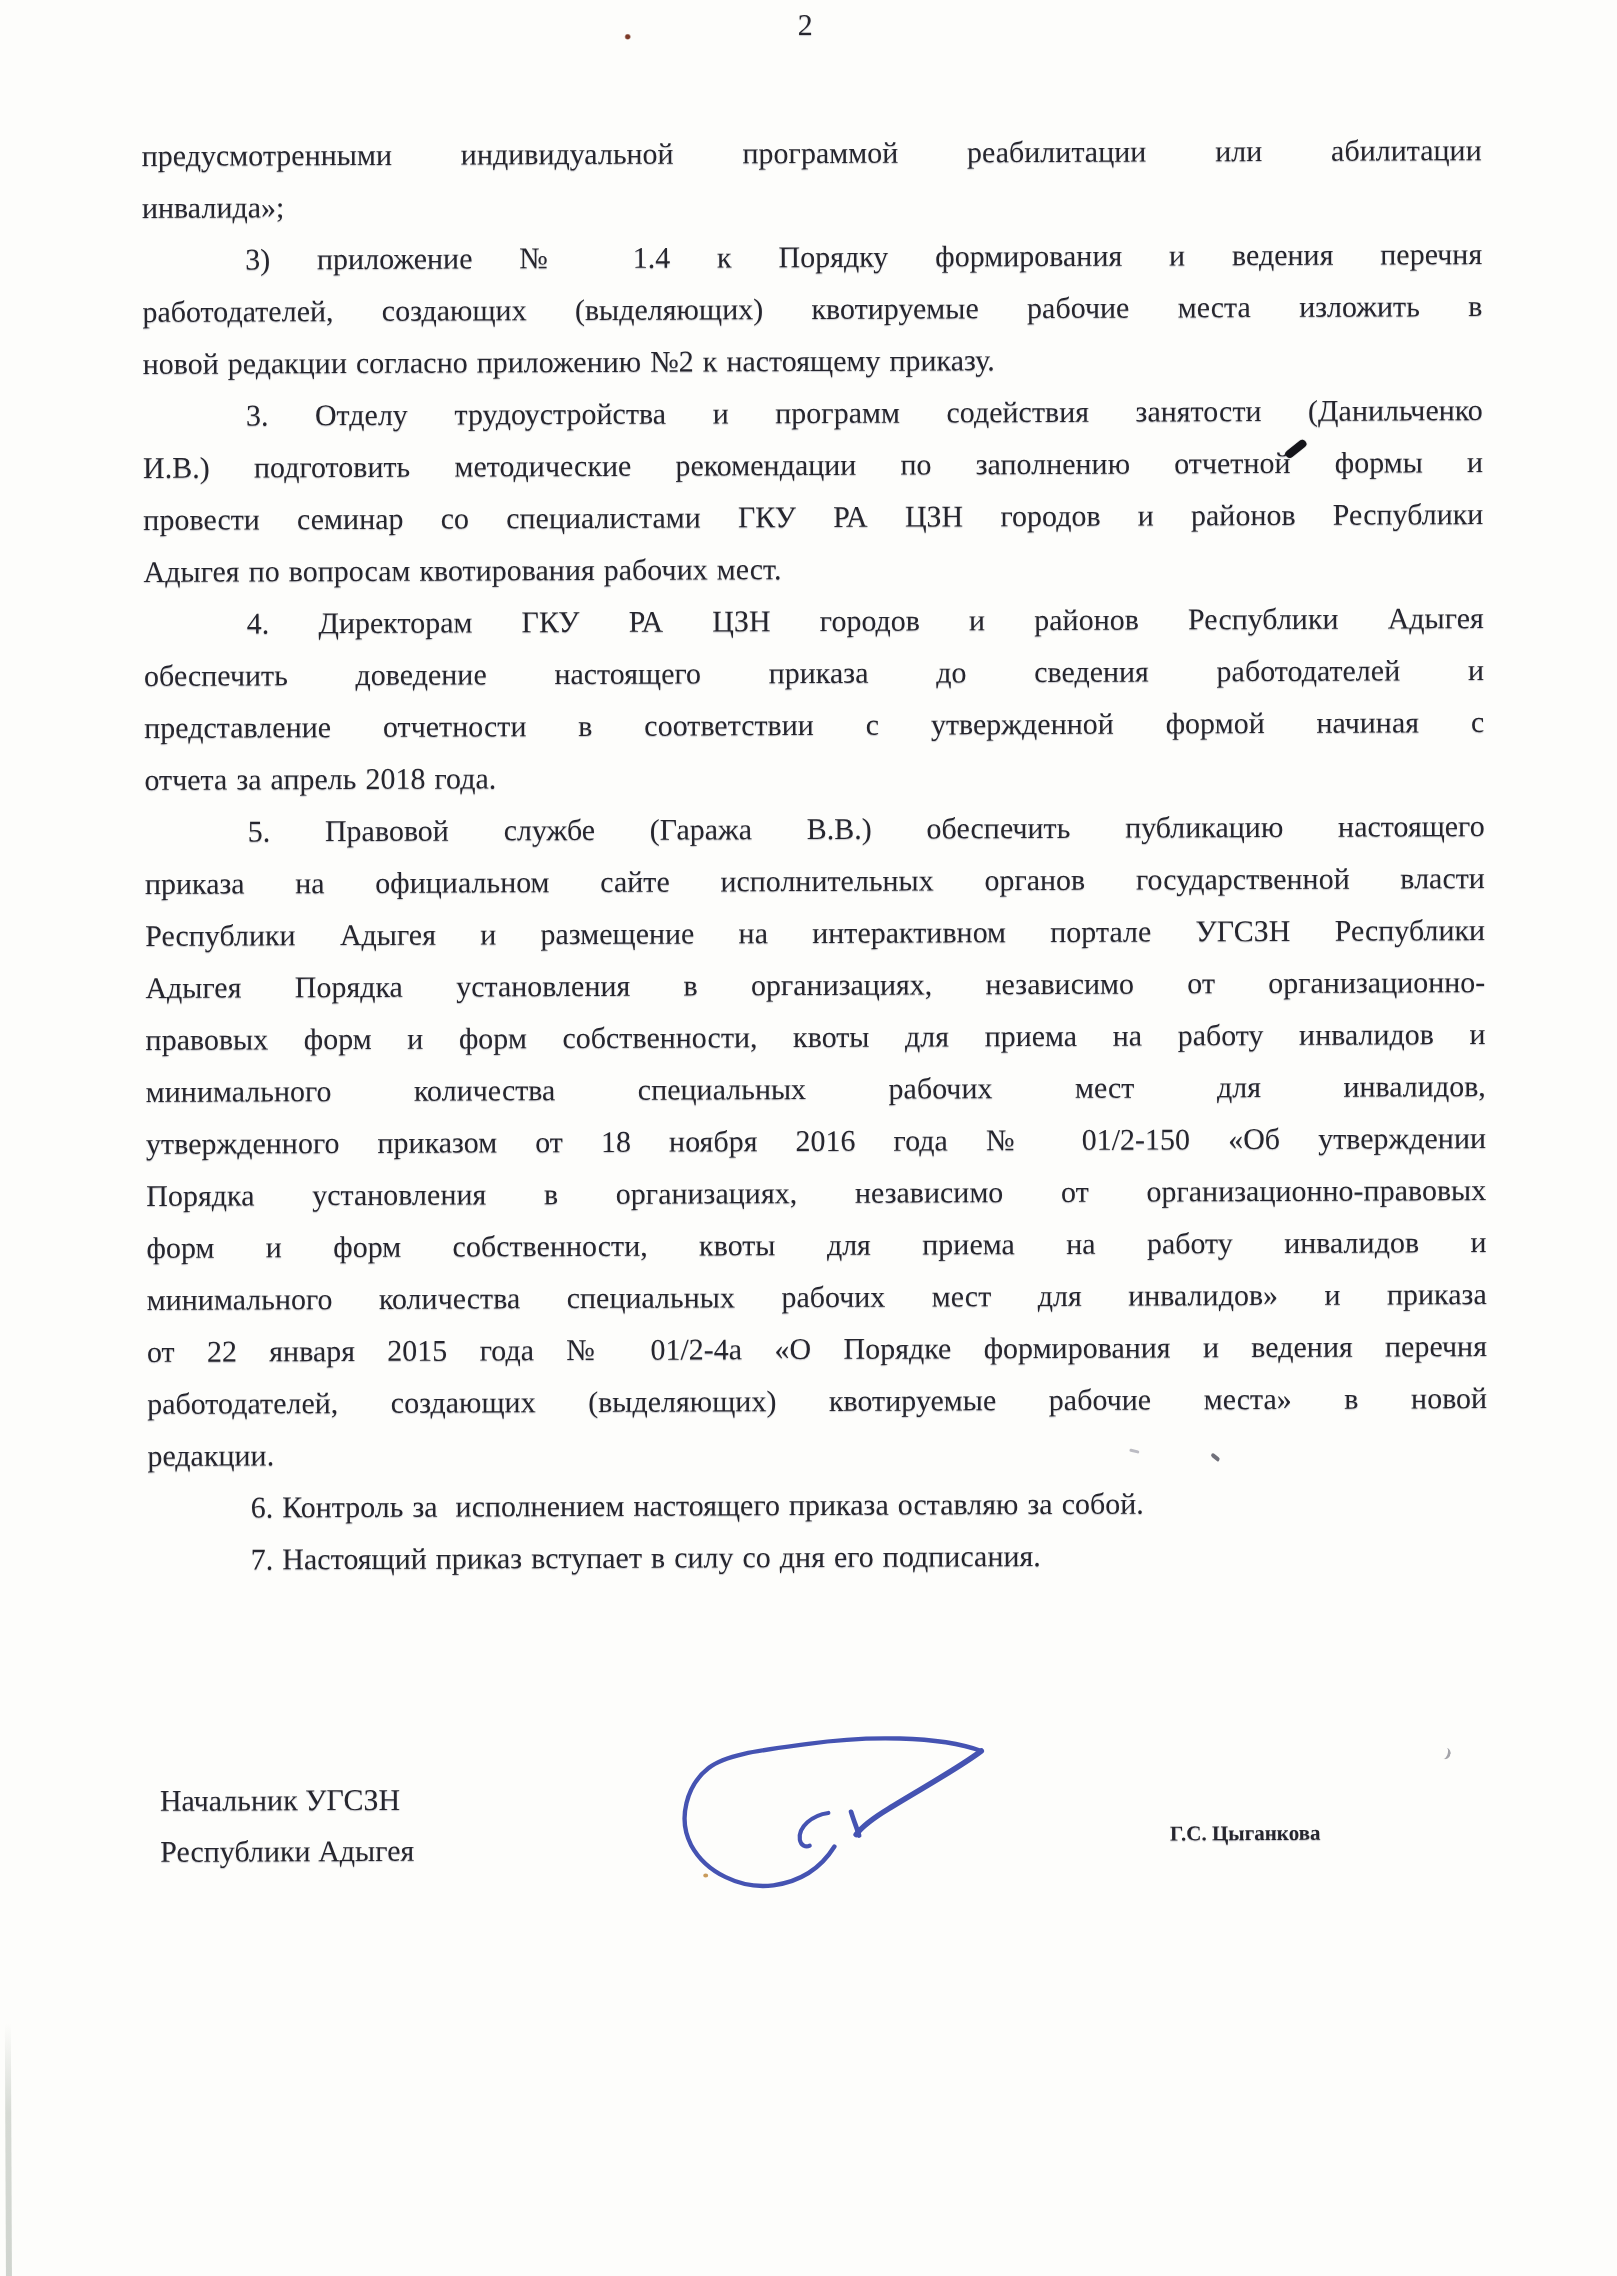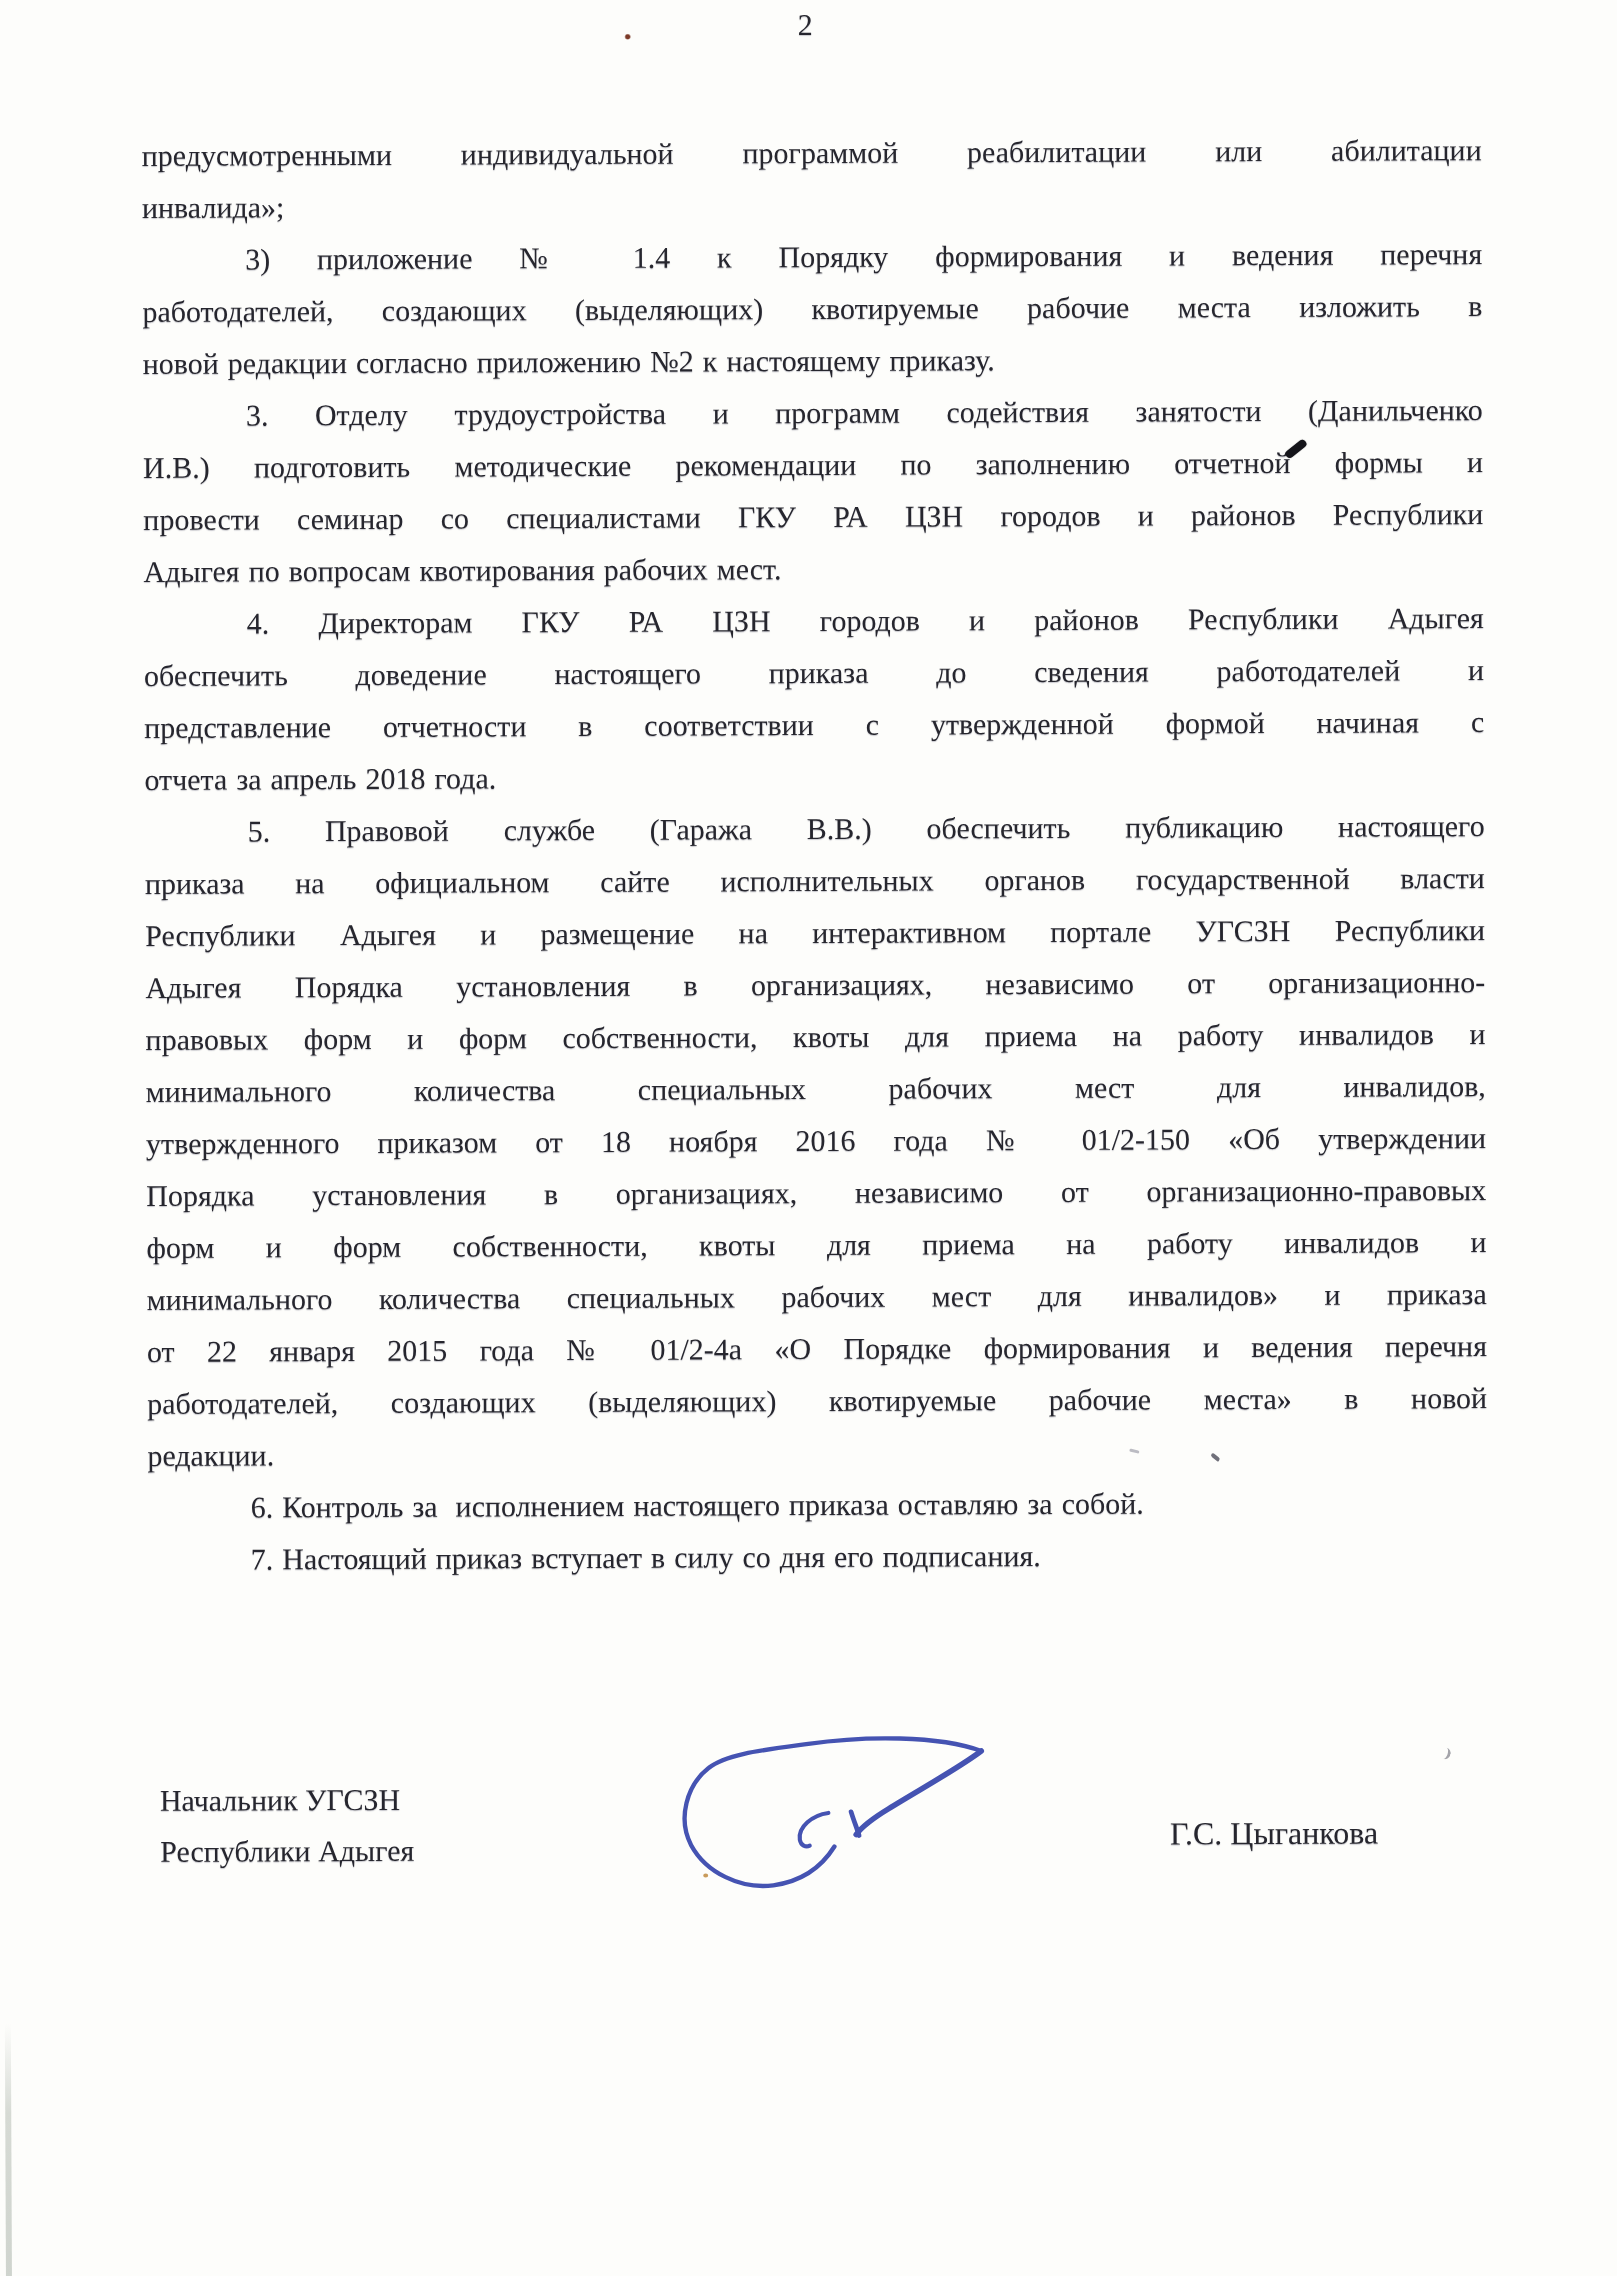--- a/index.html
+++ b/index.html
@@ -34,22 +34,23 @@
   .text-body .line { height: 52px; text-align: left; }
   .text-body .line.just { text-align: justify; text-align-last: justify; text-justify: inter-word; }
   .text-body .line.indent { text-indent: 103px; }
   .sig-title {
     position: absolute; left: 156px; top: 1772px;
     font-size: 30px; line-height: 51px;
     text-shadow: 0 1px 1px rgba(55,55,80,.28);
   }
   .sig-name {
     position: absolute; left: 1166px; top: 1810px;
-    font-size: 32px; line-height: 51px;
+    font-size: 21px; line-height: 51px;
     text-shadow: 0 1px 1px rgba(55,55,80,.28);
+    font-weight: bold;
   }
   .signature-svg { position: absolute; left: 648px; top: 1731px; }
 
   
   .speck-top {
     position: absolute; left: 628px; top: 33px; width: 7px; height: 6px;
     background: radial-gradient(circle, #7c3a28 0 40%, rgba(124,58,40,0) 75%);
     border-radius: 50%;
   }
   .ink-smudge {

